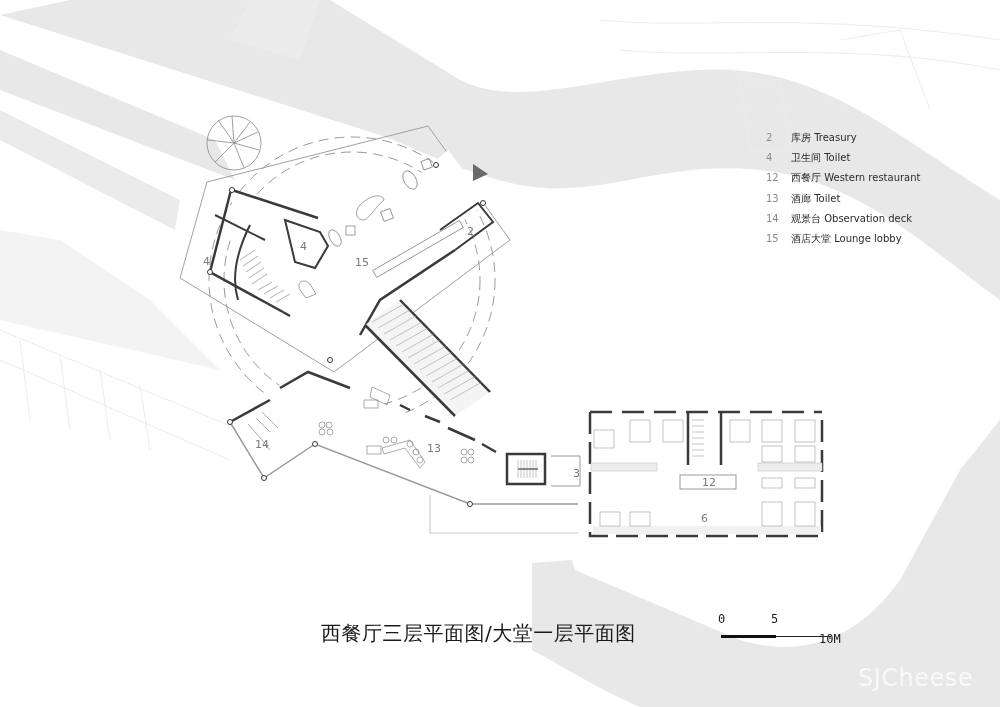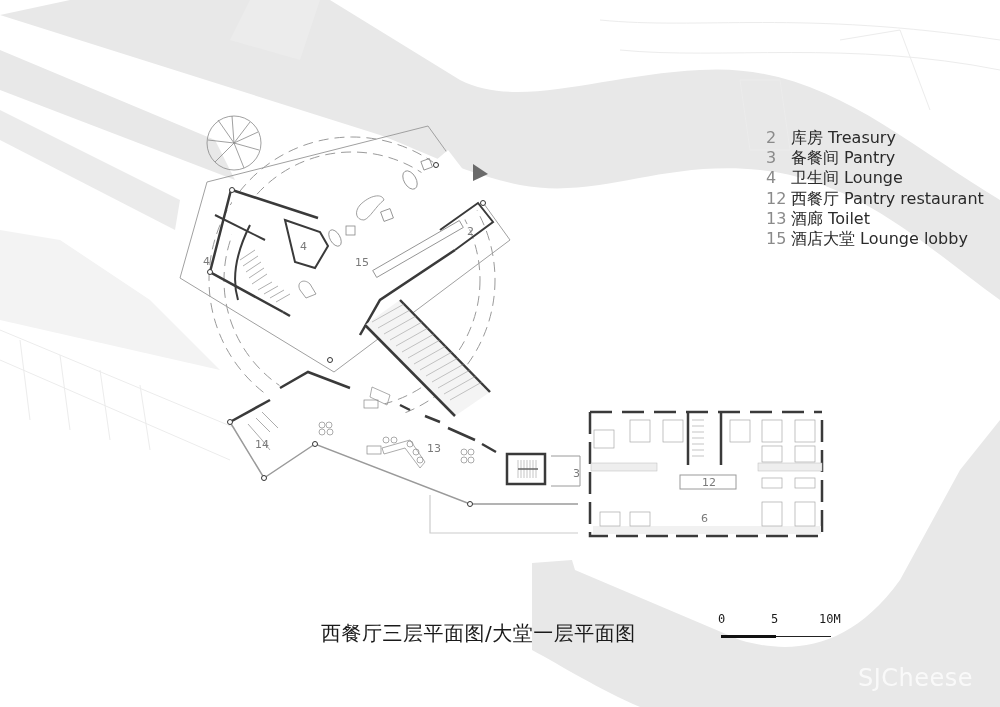--- a/index.html
+++ b/index.html
@@ -1,20 +1,20 @@
 <!DOCTYPE html>
 <html><head>
 <meta charset="utf-8">
 <style>
   html, body { margin: 0; padding: 0; background: #ffffff; }
   body { width: 1000px; height: 707px; position: relative; overflow: hidden;
          font-family: "DejaVu Sans", "Liberation Sans", sans-serif; }
   #plan { position: absolute; left: 0; top: 0; width: 1000px; height: 707px; }
   .legend { position: absolute; left: 766px; top: 128px; }
-  .legend-row { height: 20.2px; line-height: 20.2px; font-size: 16px; color: #333; white-space: nowrap; }
+  .legend-row { height: 20.2px; line-height: 20.2px; font-size: 10px; color: #333; white-space: nowrap; }
   .legend-num { display: inline-block; width: 25px; color: #8a8a8a; }
   .legend-label { color: #2a2a2a; }
   .title { position: absolute; left: 321px; top: 620px; font-size: 20px; color: #1a1a1a; letter-spacing: 0.5px; white-space: nowrap; }
   .scale { position: absolute; left: 718px; top: 612px; width: 140px; height: 30px; }
   .scale-tick { position: absolute; top: 0; font-family: "DejaVu Sans Mono", "Liberation Mono", monospace; font-size: 12px; color: #1a1a1a; }
   .scale-bar-thick { position: absolute; left: 3px; top: 23px; width: 55px; height: 3px; background: #111; }
   .scale-bar-thin { position: absolute; left: 58px; top: 24px; width: 55px; height: 1px; background: #222; }
   .watermark { position: absolute; left: 858px; top: 664px; font-size: 24px; color: rgba(255,255,255,0.75); letter-spacing: 0.5px; }
   .room-label { font-family: "DejaVu Sans", sans-serif; font-size: 11px; fill: #7a7a7a; }
 </style>
@@ -178,39 +178,39 @@
     <text class="room-label" x="702" y="486">12</text>
     <text class="room-label" x="701" y="522">6</text>
   </g>
 </svg>
 
 <div class="legend">
   <div class="legend-row">
     <span class="legend-num">2</span><span class="legend-label">库房 Treasury</span>
   </div>
   <div class="legend-row">
-    <span class="legend-num">3</span><span class="legend-label">备餐间 Pantry</span>
-  </div>
-  <div class="legend-row">
-    <span class="legend-num">4</span><span class="legend-label">卫生间 Lounge</span>
-  </div>
-  <div class="legend-row">
-    <span class="legend-num">12</span><span class="legend-label">西餐厅 Pantry restaurant</span>
+    <span class="legend-num">4</span><span class="legend-label">卫生间 Toilet</span>
+  </div>
+  <div class="legend-row">
+    <span class="legend-num">12</span><span class="legend-label">西餐厅 Western restaurant</span>
   </div>
   <div class="legend-row">
     <span class="legend-num">13</span><span class="legend-label">酒廊 Toilet</span>
+  </div>
+  <div class="legend-row">
+    <span class="legend-num">14</span><span class="legend-label">观景台 Observation deck</span>
   </div>
   <div class="legend-row">
     <span class="legend-num">15</span><span class="legend-label">酒店大堂 Lounge lobby</span>
   </div>
 </div>
 
 <div class="title">西餐厅三层平面图/大堂一层平面图</div>
 
 <div class="scale">
   <span class="scale-tick" style="left:0px;">0</span>
   <span class="scale-tick" style="left:53px;">5</span>
-  <span class="scale-tick" style="left:101px;">10M</span>
+  <span class="scale-tick" style="left:101px;margin-top:20px;">10M</span>
   <div class="scale-bar-thick"></div>
   <div class="scale-bar-thin"></div>
 </div>
 
 <div class="watermark">SJCheese</div>
 
 </body></html>

